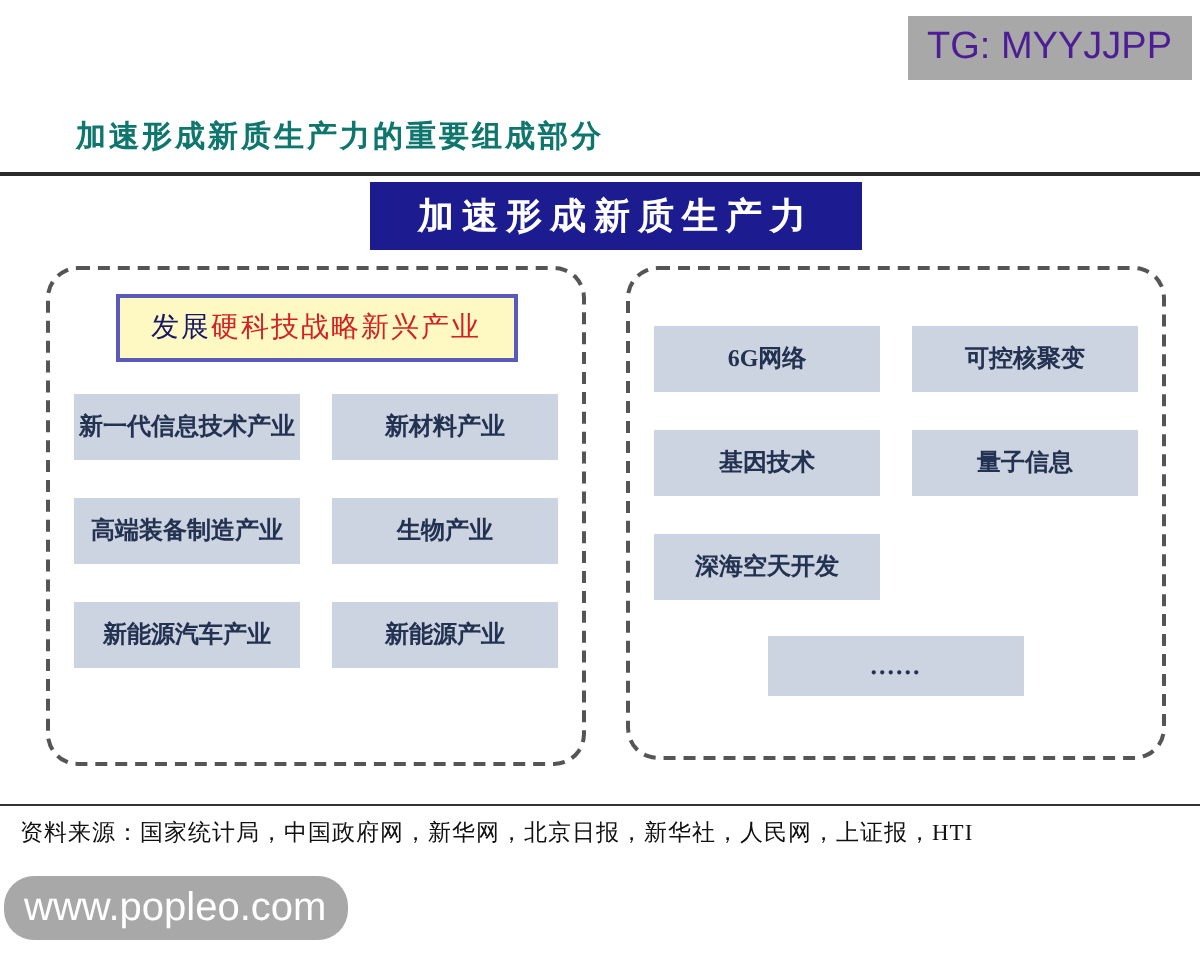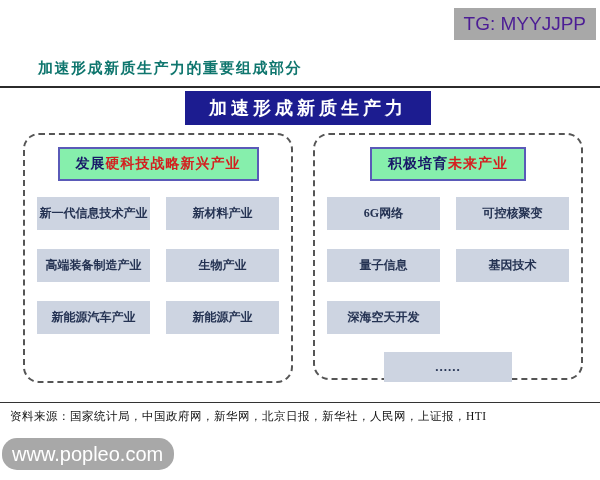--- a/index.html
+++ b/index.html
@@ -48,24 +48,24 @@
     border:2px dashed #555555;
     border-radius:16px;
     padding:12px 12px 0 12px;
     background:#ffffff;
   }
   .panel.left  { height:250px; }
   .panel.right { height:247px; }
   .panel-heading {
     margin:0 auto;
     width:-moz-fit-content; width:fit-content;
-    background:#86efac;
+    background:#fef9c3;
     border:2px solid #5a5ab8;
     padding:6px 16px;
-    font-size:14px; font-weight:bold;
+    font-size:14px; font-weight:normal;
     letter-spacing:1px;
     white-space:nowrap;
     color:#181868;
   }
   .panel-heading .hl { color:#d42020; }
   .item-grid {
     margin-top:16px;
     display:grid;
     grid-template-columns:1fr 1fr;
     column-gap:16px;
@@ -129,28 +129,25 @@
       <div class="item">新一代信息技术产业</div>
       <div class="item">新材料产业</div>
       <div class="item">高端装备制造产业</div>
       <div class="item">生物产业</div>
       <div class="item">新能源汽车产业</div>
       <div class="item">新能源产业</div>
     </div>
   </div>
 
   <div class="panel right">
-    <div class="panel-heading">
-      <span>积极培育</span><span class="hl">未来产业</span>
-    </div>
     <div class="item-grid">
       <div class="item">6G网络</div>
       <div class="item">可控核聚变</div>
+      <div class="item">基因技术</div>
       <div class="item">量子信息</div>
-      <div class="item">基因技术</div>
       <div class="item">深海空天开发</div>
     </div>
     <div class="ellipsis-item">......</div>
   </div>
 
 </div>
 
 <div class="footer-rule"></div>
 
 <div class="source-line">资料来源：国家统计局，中国政府网，新华网，北京日报，新华社，人民网，上证报，HTI</div>

